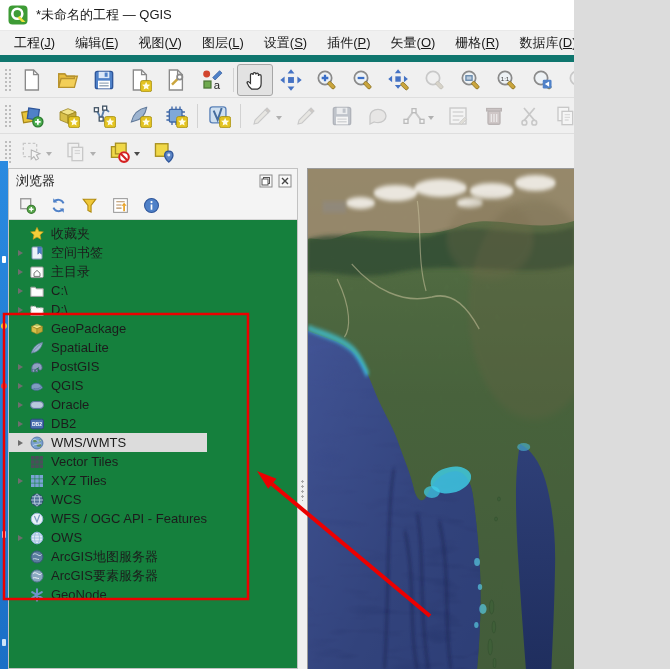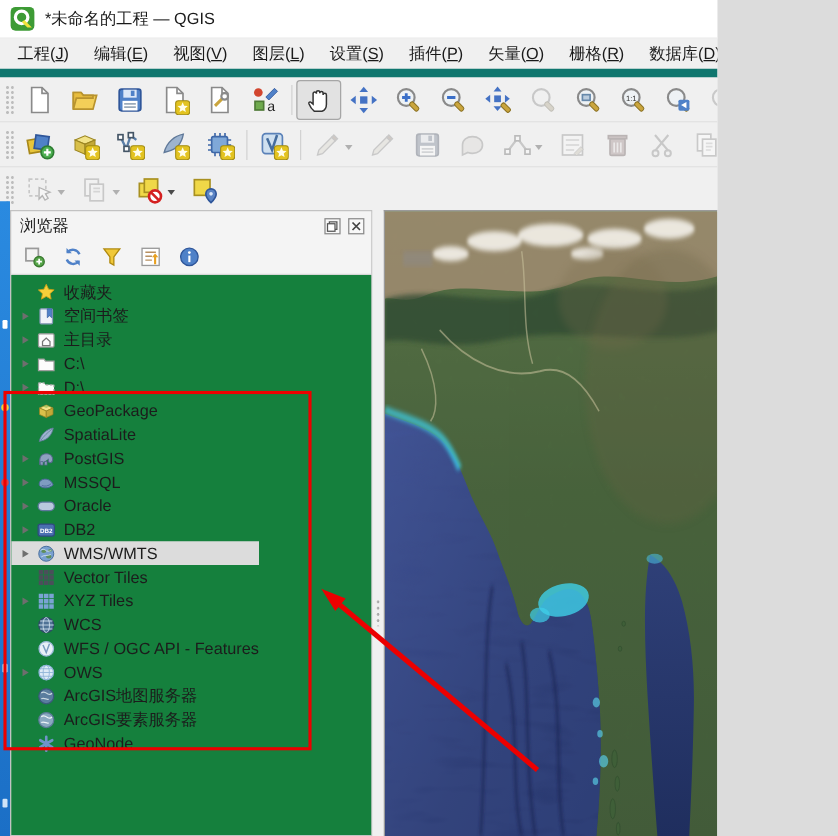--- a/index.html
+++ b/index.html
@@ -571,21 +571,21 @@
             <span class="tlabel">PostGIS</span>
           </div>
           <div class="trow">
             <span class="tarrow on"></span>
             <span class="ticon">
               <svg width="16" height="16" viewBox="0 0 16 16">
                 <path d="M2.5 10.4C5 13 10 13 13.5 9.9 12 5.5 7 4 3.5 6.5c-1 .8-1.4 2.4-1 3.9z" fill="#7f9cc0" stroke="#4a6898" stroke-width="0.8"></path>
                 <path d="M4.5 10.4C6.5 11.4 10 10.9 12 8.9" fill="none" stroke="#4a6898" stroke-width="0.7"></path>
               </svg>
             </span>
-            <span class="tlabel">MSSQL</span>
+            <span class="tlabel">QGIS</span>
           </div>
           <div class="trow">
             <span class="tarrow on"></span>
             <span class="ticon">
               <svg width="16" height="16" viewBox="0 0 16 16">
                 <rect x="1.5" y="4.6" width="13" height="6.8" rx="3.4" fill="#b9c8dc" stroke="#5f779d"></rect>
               </svg>
             </span>
             <span class="tlabel">Oracle</span>
           </div>

